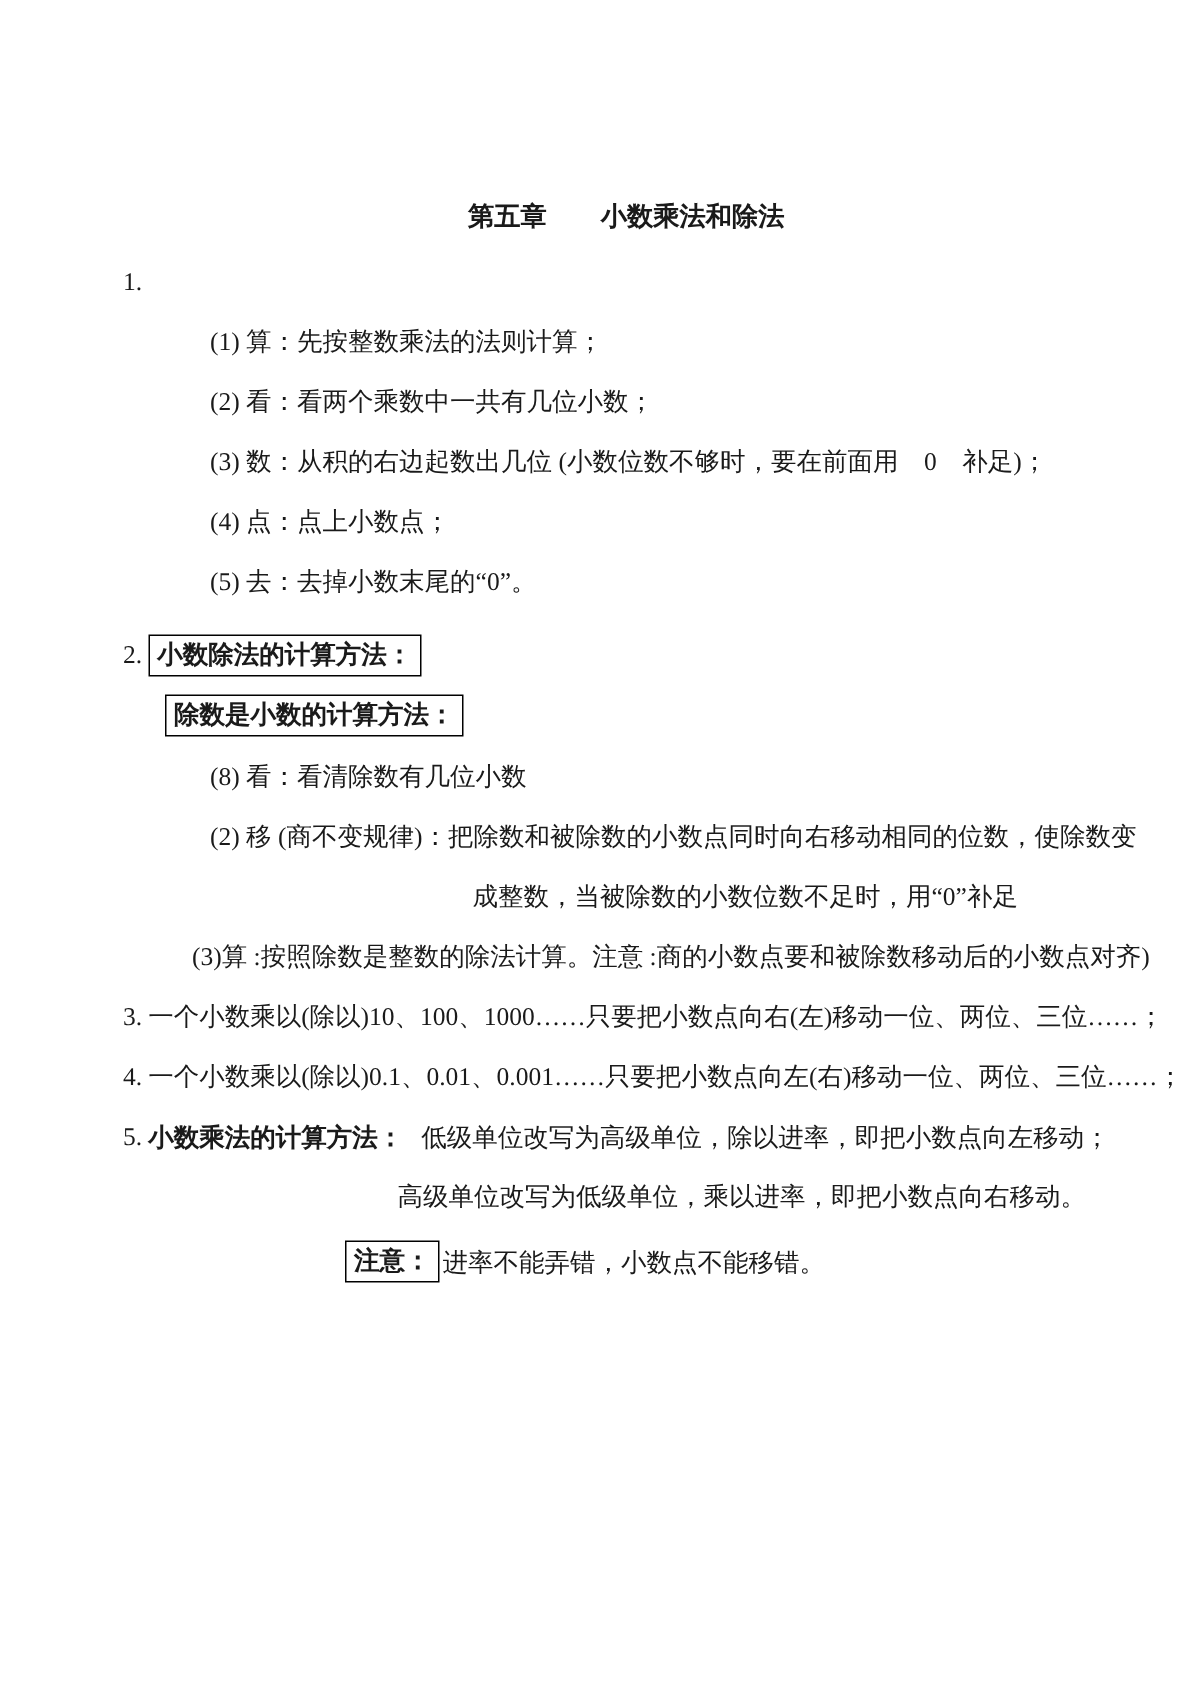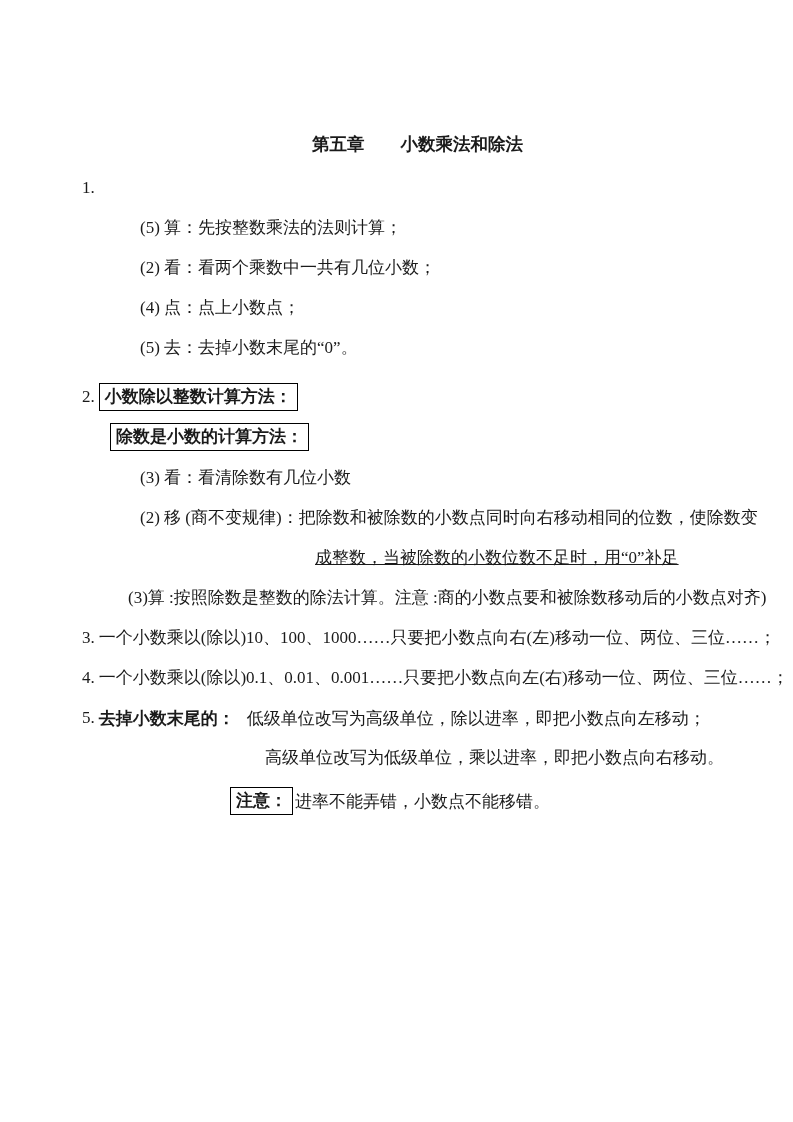--- a/index.html
+++ b/index.html
@@ -34,73 +34,74 @@
   .h1row { margin-top:18px; height:28px; }
   .h2row { margin-top:14px; height:30px; }
   .after { margin-left:2px; white-space:nowrap; }
   .sub { height:40px; line-height:40px; padding-left:58px; white-space:nowrap; }
   .sub.first { margin-top:6px; }
   .groupA { margin-top:12px; display:flex; align-items:flex-start; margin-left:26px; }
   .groupA .boxed { margin-top:3px; }
   .colA { margin-left:14px; }
   .colA .colitem { height:40px; line-height:40px; white-space:nowrap; }
   .boxBrow { margin-top:10px; height:30px; margin-left:28px;text-align:right; }
-  .cont2 { padding-left:233px;text-decoration:underline; }
+  .cont2 { padding-left:233px; }
   .item3b { padding-left:46px; }
   .toprow { height:40px; line-height:40px; white-space:nowrap; display:flex; align-items:center; }
   .s5line1 { height:40px; display:flex; align-items:center; white-space:nowrap; }
   .s5text { margin-left:12px; }
   .cont5 { height:40px; line-height:40px; padding-left:183px; white-space:nowrap; }
   .noterow { margin-top:6px; height:34px; margin-left:133px; display:flex; align-items:center;padding-left:15px; }
   .notetext { margin-left:2px; white-space:nowrap; }
 </style>
 </head>
 <body>
 
 <div class="page">
 
   <div class="title">
     <span>第五章</span><span class="tgap"></span><span>小数乘法和除法</span>
   </div>
 
   <div class="row h1row">
     <span class="num">1.</span>
   </div>
-  <div class="sub first">(5) 算：先按整数乘法的法则计算；</div>
+  <div class="sub first">(1) 算：先按整数乘法的法则计算；</div>
   <div class="sub">(2) 看：看两个乘数中一共有几位小数；</div>
+  <div class="sub">(3) 数：从积的右边起数出几位 (小数位数不够时，要在前面用　0　补足)；</div>
   <div class="sub">(4) 点：点上小数点；</div>
   <div class="sub">(5) 去：去掉小数末尾的“0”。</div>
 
   <div class="row h2row">
     <span class="num">2.</span>
-    <span class="boxed bold">小数除以整数计算方法：</span>
+    <span class="boxed bold">小数除法的计算方法：</span>
   </div>
 
 
   <div class="row boxBrow">
     <span class="boxed bold">除数是小数的计算方法：</span>
   </div>
-  <div class="sub first">(3) 看：看清除数有几位小数</div>
+  <div class="sub first">(8) 看：看清除数有几位小数</div>
   <div class="sub">(2) 移 (商不变规律)：把除数和被除数的小数点同时向右移动相同的位数，使除数变</div>
   <div class="sub cont2">成整数，当被除数的小数位数不足时，用“0”补足</div>
   <div class="sub item3b">(3)算 :按照除数是整数的除法计算。注意 :商的小数点要和被除数移动后的小数点对齐)</div>
 
   <div class="toprow">
     <span class="num">3.</span>
     <span>一个小数乘以(除以)10、100、1000……只要把小数点向右(左)移动一位、两位、三位……；</span>
   </div>
 
   <div class="toprow">
     <span class="num">4.</span>
     <span>一个小数乘以(除以)0.1、0.01、0.001……只要把小数点向左(右)移动一位、两位、三位……；</span>
   </div>
 
   <div class="s5line1">
     <span class="num">5.</span>
-    <span class="bold">去掉小数末尾的：</span>
+    <span class="bold">小数乘法的计算方法：</span>
     <span class="s5text">低级单位改写为高级单位，除以进率，即把小数点向左移动；</span>
   </div>
   <div class="cont5">高级单位改写为低级单位，乘以进率，即把小数点向右移动。</div>
 
   <div class="noterow">
     <span class="boxed bold">注意：</span>
     <span class="notetext">进率不能弄错，小数点不能移错。</span>
   </div>
 
 </div>

